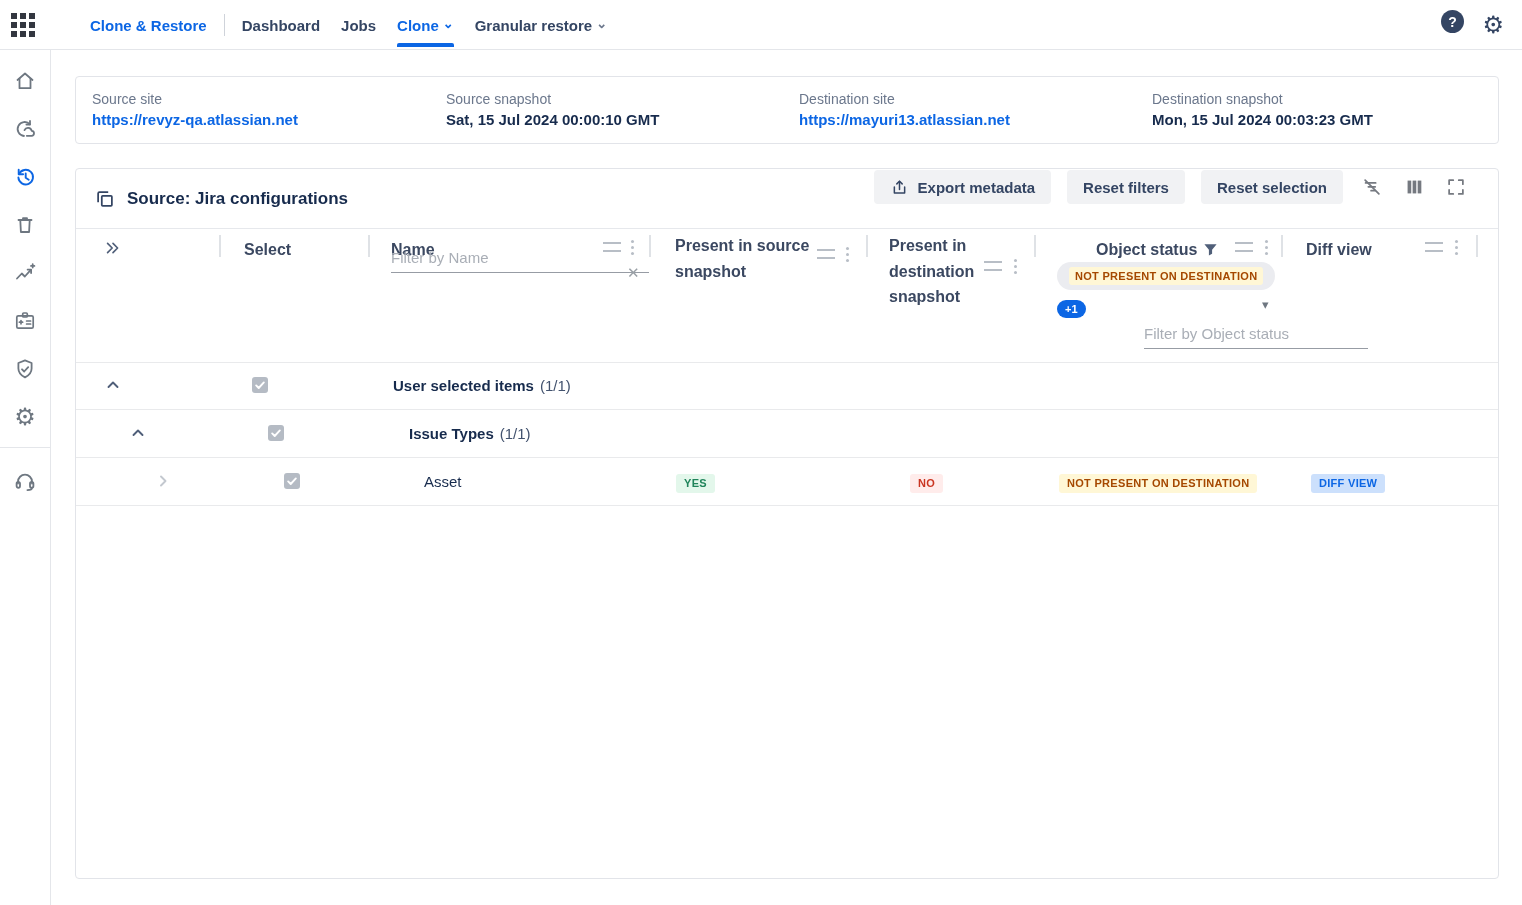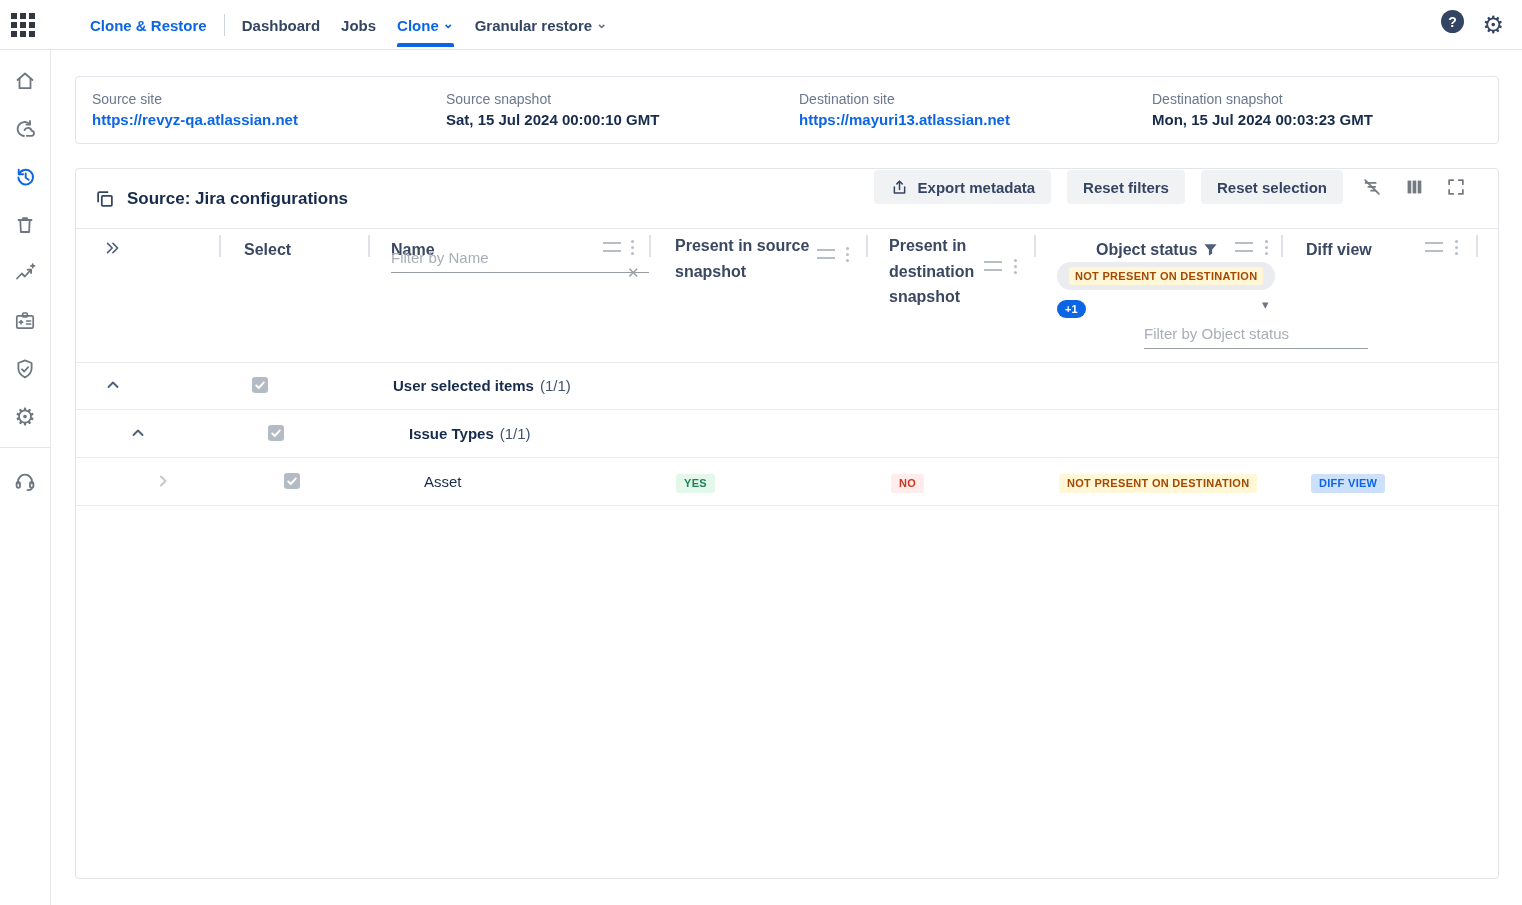--- a/index.html
+++ b/index.html
@@ -332,21 +332,21 @@
       <svg class="chev" style="left:78px; top:303px" viewBox="0 0 18 18" fill="none" stroke="#c3c8cf" stroke-width="1.9" stroke-linecap="round" stroke-linejoin="round">
           <path d="M7 4.5L11.5 9 7 13.5"></path>
         </svg>
       <div class="checkbox" style="left:208px; top:304px">
         <svg width="12" height="12" viewBox="0 0 14 14" fill="none" stroke="#fff" stroke-width="2.2" stroke-linecap="round" stroke-linejoin="round">
             <path d="M2.5 7.5l3 3 6-6.5"></path>
           </svg>
       </div>
       <div class="row-name" style="left:348px; top:304px">Asset</div>
       <span class="chip chip-green" style="left:600px; top:305px">YES</span>
-      <span class="chip chip-red" style="left:815px; top:305px">NO</span>
+      <span class="chip chip-red" style="left:834px; top:305px">NO</span>
       <span class="chip chip-orange" style="left:983px; top:305px">NOT PRESENT ON DESTINATION</span>
       <span class="chip chip-blue" style="left:1235px; top:305px">DIFF VIEW</span>
       <div class="row-divider" style="top:336px"></div>
     </div>
 
   </div>
 
 </div>
 
 </body></html>

